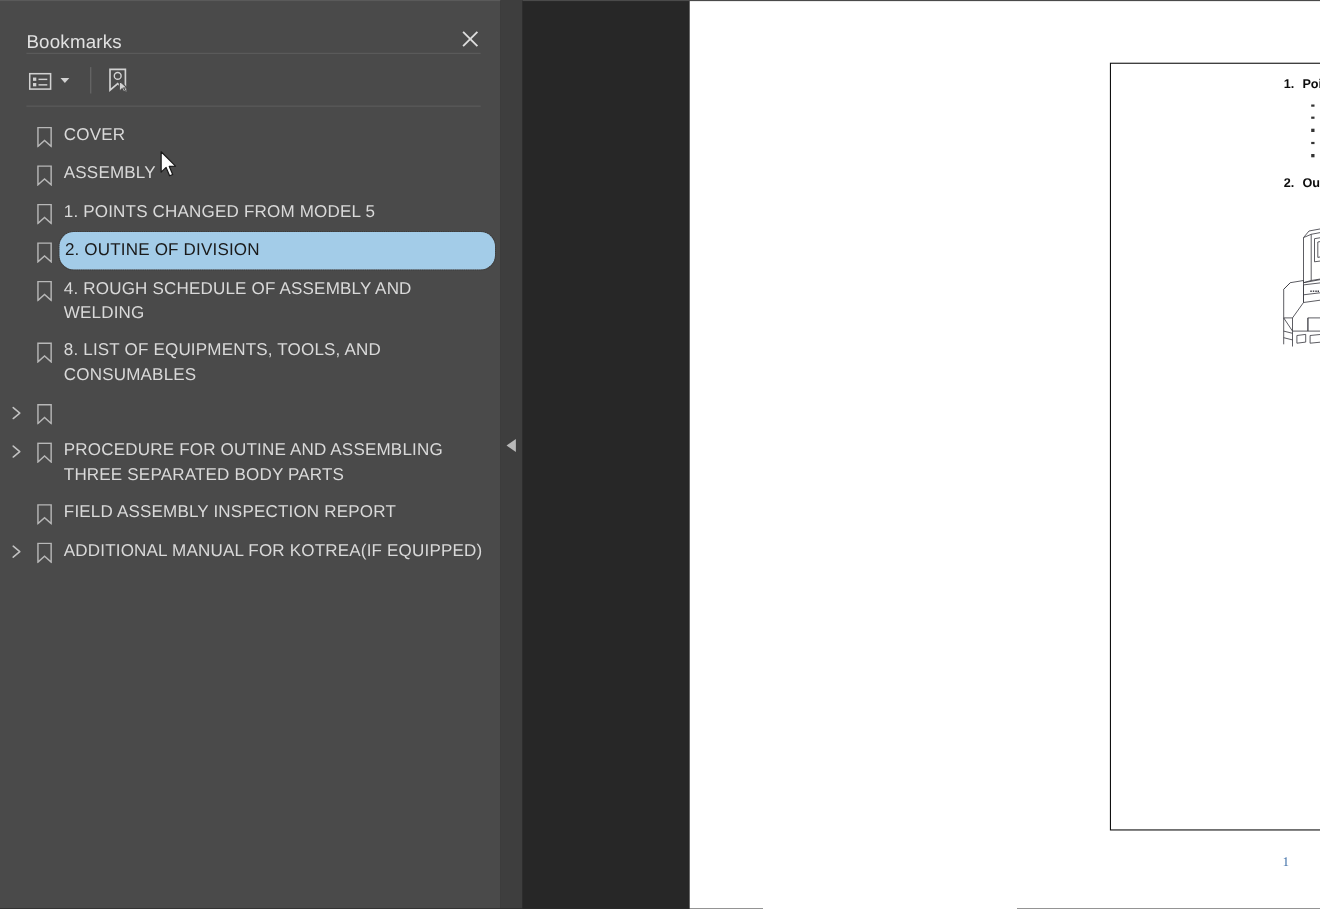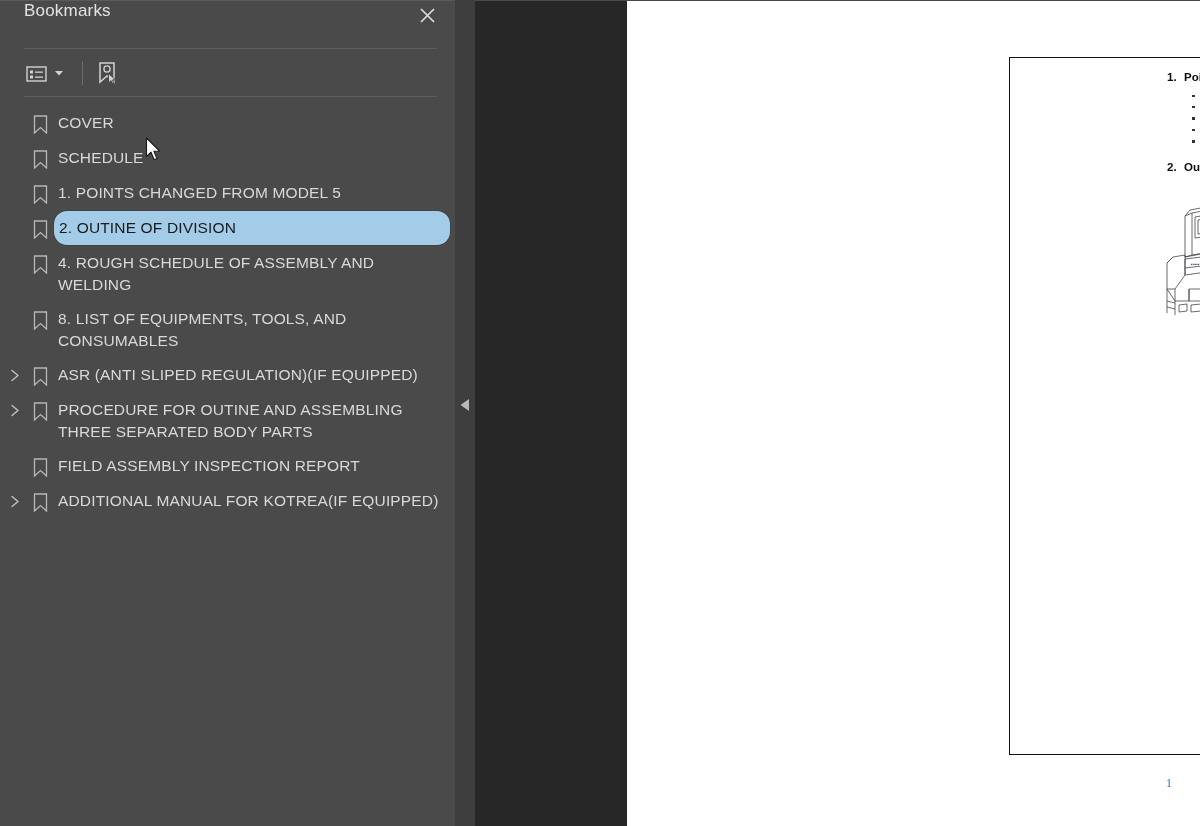--- a/index.html
+++ b/index.html
@@ -15,21 +15,21 @@
   #sidebar {
     width: 455px; height: 826px;
     background: #4a4a4a;
     color: #d6d6d6;
     position: relative;
     flex: 0 0 455px;
     border-top: 1px solid #5a5a5a;
   }
   #panel-header {
     height: 48px;
-    display: flex; align-items: flex-start;
+    display: flex; align-items: flex-end;
     padding: 0 14px 0 24px;
     position: relative;
     gap: 34px;
   }
   #panel-title {
     font-size: 17px;
     color: #e2e2e2;
     letter-spacing: .2px;
     flex: 1;
   }
@@ -248,21 +248,21 @@
           </div>
           <div class="bm-label">COVER</div>
         </div>
         <div class="bm-row">
           <div class="bm-twisty"></div>
           <div class="bm-icon">
             <svg width="15" height="19" viewBox="0 0 15 19">
               <path d="M1.5 1 L13.5 1 L13.5 18 L7.5 12.6 L1.5 18 Z" fill="none" stroke="#b7b7b7" stroke-width="1.3"></path>
             </svg>
           </div>
-          <div class="bm-label">SCHEDULE</div>
+          <div class="bm-label">ASSEMBLY</div>
         </div>
         <div class="bm-row">
           <div class="bm-twisty"></div>
           <div class="bm-icon">
             <svg width="15" height="19" viewBox="0 0 15 19">
               <path d="M1.5 1 L13.5 1 L13.5 18 L7.5 12.6 L1.5 18 Z" fill="none" stroke="#b7b7b7" stroke-width="1.3"></path>
             </svg>
           </div>
           <div class="bm-label">1. POINTS CHANGED FROM MODEL 5</div>
         </div>
@@ -297,21 +297,20 @@
           <div class="bm-twisty">
             <svg width="10" height="13" viewBox="0 0 10 13">
               <path d="M2 1.5 L8 6.5 L2 11.5" fill="none" stroke="#c2c2c2" stroke-width="1.4" stroke-linecap="round" stroke-linejoin="round"></path>
             </svg>
           </div>
           <div class="bm-icon">
             <svg width="15" height="19" viewBox="0 0 15 19">
               <path d="M1.5 1 L13.5 1 L13.5 18 L7.5 12.6 L1.5 18 Z" fill="none" stroke="#b7b7b7" stroke-width="1.3"></path>
             </svg>
           </div>
-          <div class="bm-label">ASR (ANTI SLIPED REGULATION)(IF EQUIPPED)</div>
         </div>
         <div class="bm-row">
           <div class="bm-twisty">
             <svg width="10" height="13" viewBox="0 0 10 13">
               <path d="M2 1.5 L8 6.5 L2 11.5" fill="none" stroke="#c2c2c2" stroke-width="1.4" stroke-linecap="round" stroke-linejoin="round"></path>
             </svg>
           </div>
           <div class="bm-icon">
             <svg width="15" height="19" viewBox="0 0 15 19">
               <path d="M1.5 1 L13.5 1 L13.5 18 L7.5 12.6 L1.5 18 Z" fill="none" stroke="#b7b7b7" stroke-width="1.3"></path>

